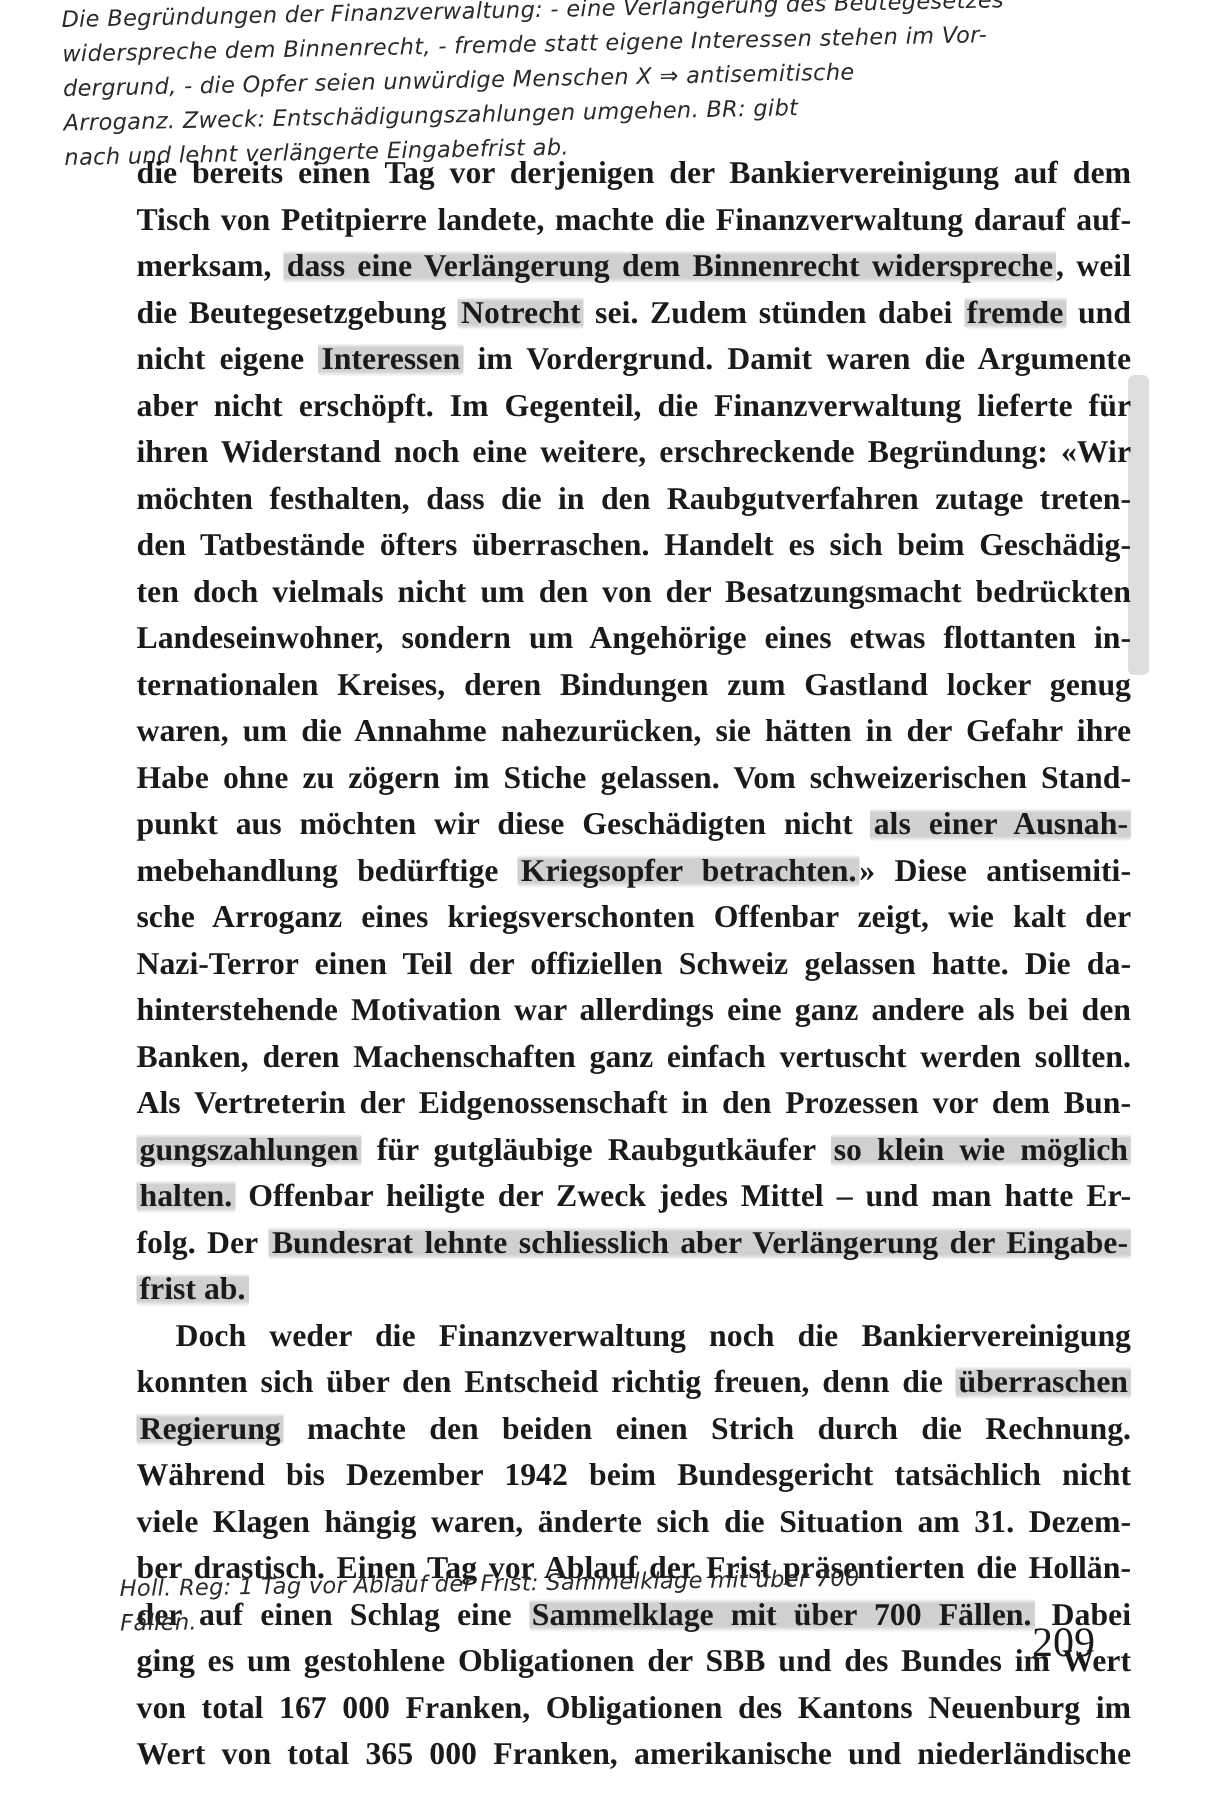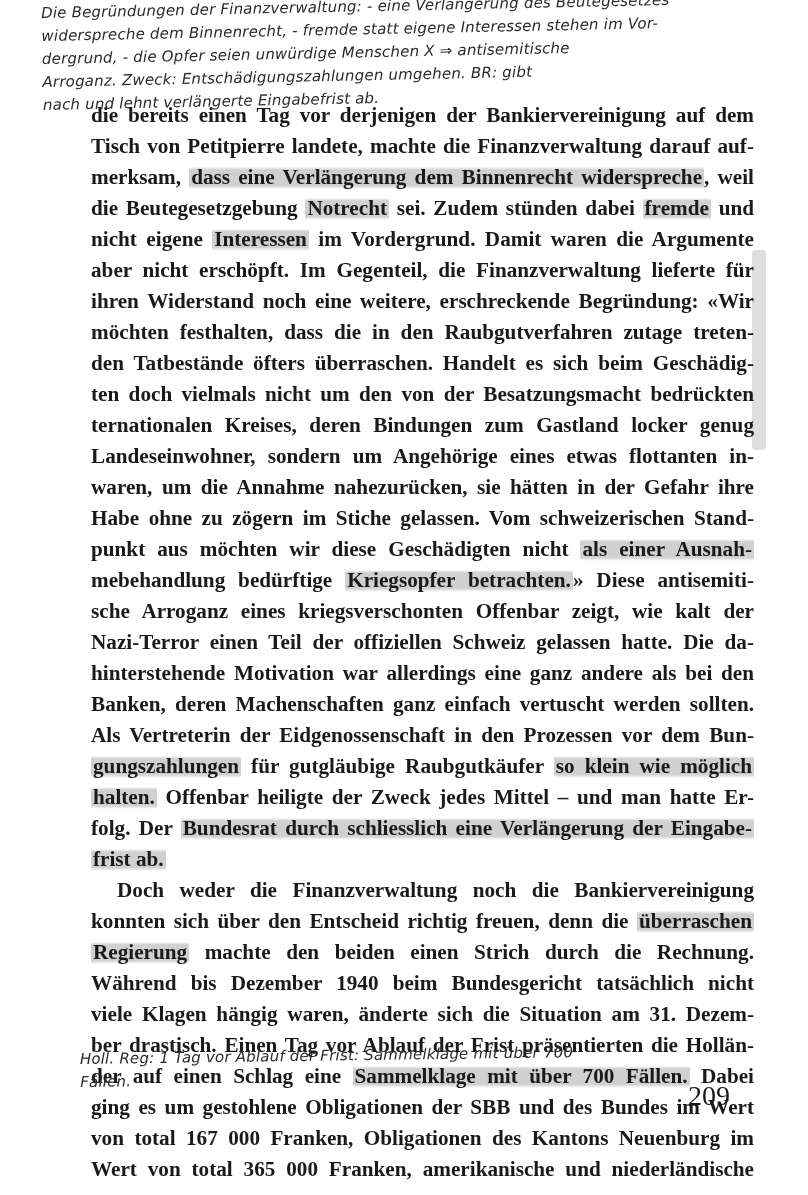--- a/index.html
+++ b/index.html
@@ -49,39 +49,39 @@
     <span class="line"><span>die bereits einen Tag vor derjenigen der Bankiervereinigung auf dem</span></span>
     <span class="line"><span>Tisch von Petitpierre landete, machte die Finanzverwaltung darauf auf-</span></span>
     <span class="line"><span>merksam, </span><span class="hl">dass eine Verlängerung dem Binnenrecht widerspreche</span><span>, weil</span></span>
     <span class="line"><span>die Beutegesetzgebung </span><span class="hl">Notrecht</span><span> sei. Zudem stünden dabei </span><span class="hl">fremde</span><span> und</span></span>
     <span class="line"><span>nicht eigene </span><span class="hl">Interessen</span><span> im Vordergrund. Damit waren die Argumente</span></span>
     <span class="line"><span>aber nicht erschöpft. Im Gegenteil, die Finanzverwaltung lieferte für</span></span>
     <span class="line"><span>ihren Widerstand noch eine weitere, erschreckende Begründung: «Wir</span></span>
     <span class="line"><span>möchten festhalten, dass die in den Raubgutverfahren zutage treten-</span></span>
     <span class="line"><span>den Tatbestände öfters überraschen. Handelt es sich beim Geschädig-</span></span>
     <span class="line"><span>ten doch vielmals nicht um den von der Besatzungsmacht bedrückten</span></span>
+    <span class="line"><span>Landeseinwohner, sondern um Angehörige eines etwas flottanten in-</span></span>
     <span class="line"><span>ternationalen Kreises, deren Bindungen zum Gastland locker genug</span></span>
-    <span class="line"><span>Landeseinwohner, sondern um Angehörige eines etwas flottanten in-</span></span>
     <span class="line"><span>waren, um die Annahme nahezurücken, sie hätten in der Gefahr ihre</span></span>
     <span class="line"><span>Habe ohne zu zögern im Stiche gelassen. Vom schweizerischen Stand-</span></span>
     <span class="line"><span>punkt aus möchten wir diese Geschädigten nicht </span><span class="hl">als einer Ausnah-</span></span>
     <span class="line"><span>mebehandlung bedürftige </span><span class="hl">Kriegsopfer betrachten.</span><span>» Diese antisemiti-</span></span>
     <span class="line"><span>sche Arroganz eines kriegsverschonten Offenbar zeigt, wie kalt der</span></span>
     <span class="line"><span>Nazi-Terror einen Teil der offiziellen Schweiz gelassen hatte. Die da-</span></span>
     <span class="line"><span>hinterstehende Motivation war allerdings eine ganz andere als bei den</span></span>
     <span class="line"><span>Banken, deren Machenschaften ganz einfach vertuscht werden sollten.</span></span>
     <span class="line"><span>Als Vertreterin der Eidgenossenschaft in den Prozessen vor dem Bun-</span></span>
     <span class="line"><span class="hl">gungszahlungen</span><span> für gutgläubige Raubgutkäufer </span><span class="hl">so klein wie möglich</span></span>
     <span class="line"><span class="hl">halten.</span><span> Offenbar heiligte der Zweck jedes Mittel – und man hatte Er-</span></span>
-    <span class="line"><span>folg. Der </span><span class="hl">Bundesrat durch schliesslich eine Verlängerung der Eingabe-</span></span>
+    <span class="line"><span>folg. Der </span><span class="hl">Bundesrat lehnte schliesslich aber Verlängerung der Eingabe-</span></span>
     <span class="line last"><span class="hl">frist ab.</span></span>
     <span class="line indent"><span>Doch weder die Finanzverwaltung noch die Bankiervereinigung</span></span>
     <span class="line"><span>konnten sich über den Entscheid richtig freuen, denn die </span><span class="hl">überraschen</span></span>
     <span class="line"><span class="hl">Regierung</span><span> machte den beiden einen Strich durch die Rechnung.</span></span>
-    <span class="line"><span>Während bis Dezember 1940 beim Bundesgericht tatsächlich nicht</span></span>
+    <span class="line"><span>Während bis Dezember 1942 beim Bundesgericht tatsächlich nicht</span></span>
     <span class="line"><span>viele Klagen hängig waren, änderte sich die Situation am 31. Dezem-</span></span>
     <span class="line"><span>ber drastisch. Einen Tag vor Ablauf der Frist präsentierten die Hollän-</span></span>
     <span class="line"><span>der auf einen Schlag eine </span><span class="hl">Sammelklage mit über 700 Fällen.</span><span> Dabei</span></span>
     <span class="line"><span>ging es um gestohlene Obligationen der SBB und des Bundes im Wert</span></span>
     <span class="line"><span>von total 167 000 Franken, Obligationen des Kantons Neuenburg im</span></span>
     <span class="line"><span>Wert von total 365 000 Franken, amerikanische und niederländische</span></span>
   </div>
 
 <div id="hand-bottom" class="hand">
     <span class="hand-line">Holl. Reg: 1 Tag vor Ablauf der Frist: Sammelklage mit über 700</span>

